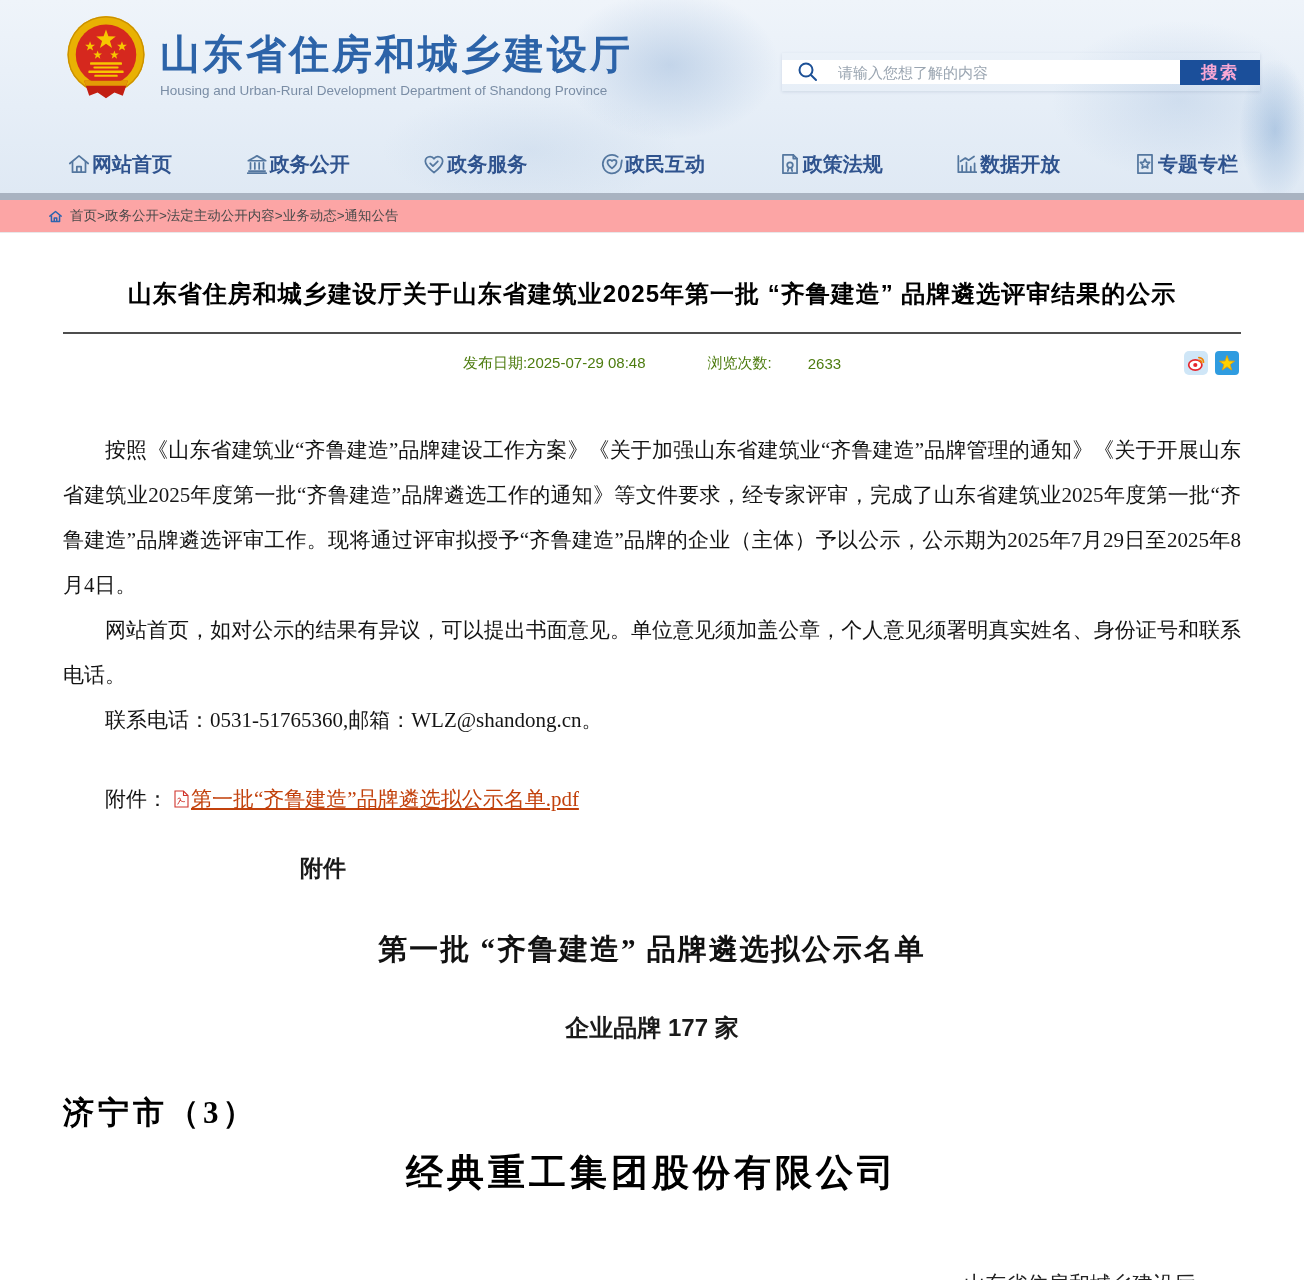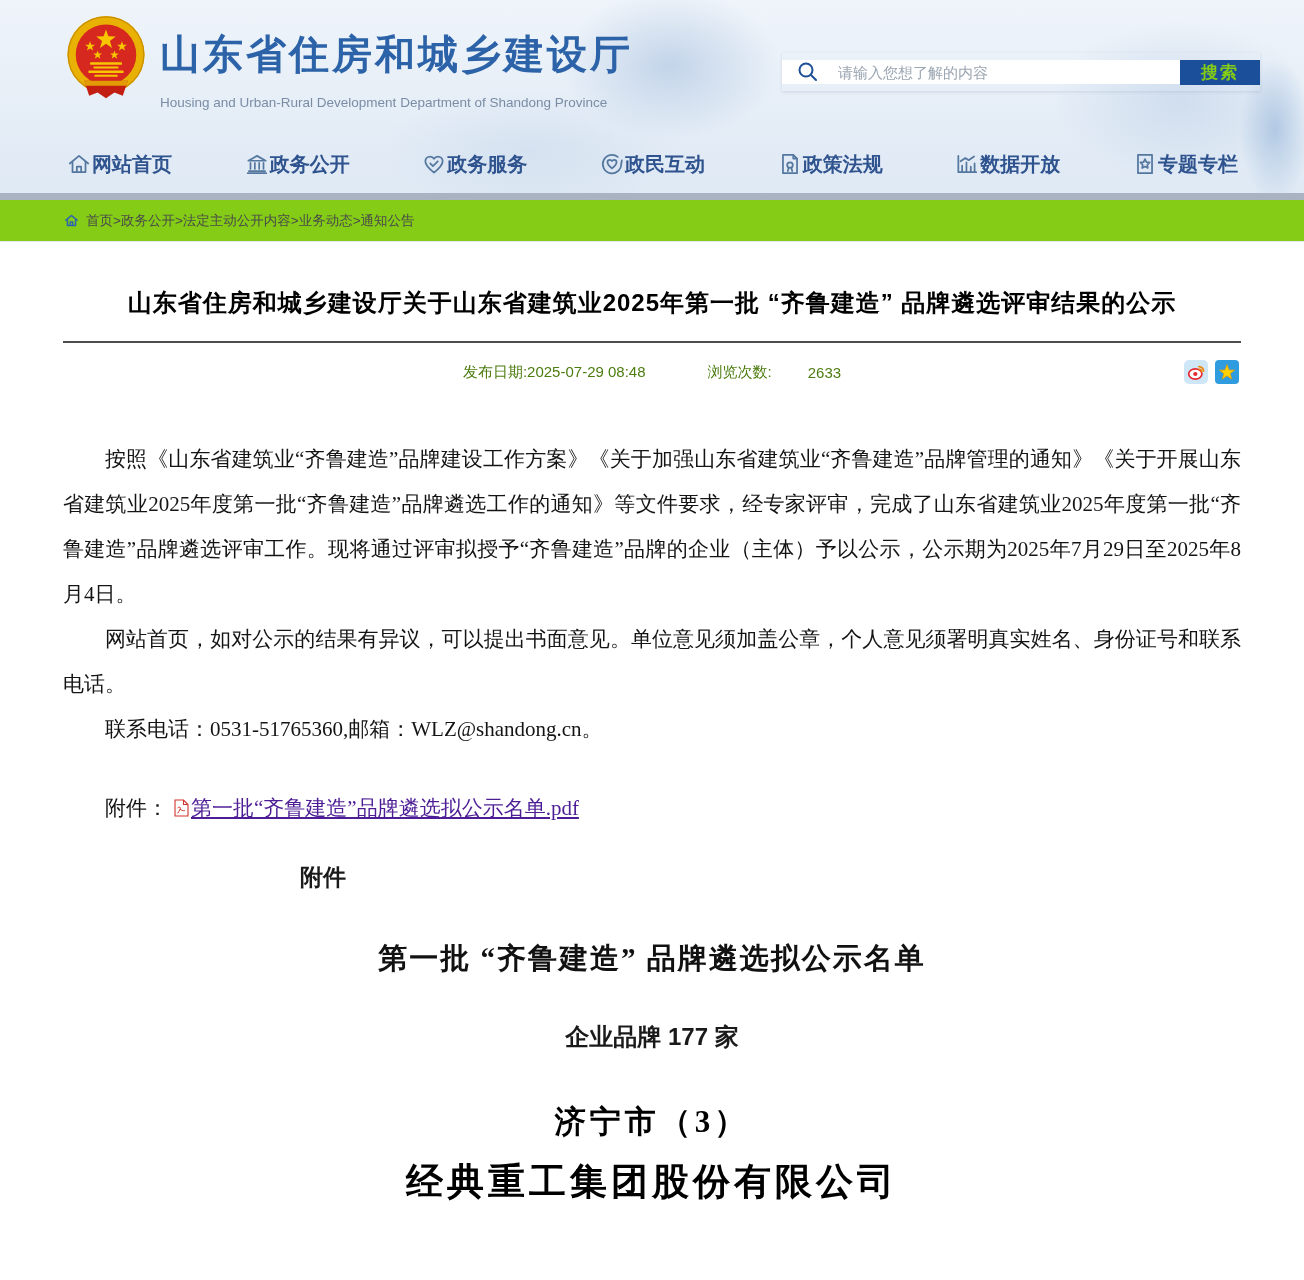--- a/index.html
+++ b/index.html
@@ -16,69 +16,69 @@
   .decor2 { left:1050px; top:20px; width:260px; height:160px; border-radius:50%;
     background:radial-gradient(ellipse at center, rgba(125,162,206,.22), rgba(125,162,206,0) 70%); }
   .decor3 { left:1240px; top:60px; width:70px; height:140px; border-radius:50%;
     background:radial-gradient(ellipse at center, rgba(90,140,195,.35), rgba(90,140,195,0) 72%); }
   .decor4 { left:380px; top:90px; width:300px; height:120px; border-radius:50%;
     background:radial-gradient(ellipse at center, rgba(150,180,215,.18), rgba(150,180,215,0) 70%); }
 
   .emblem { position:absolute; left:64px; top:15px; width:84px; height:86px; }
   .titles { position:absolute; left:160px; top:32px; }
   .site-title { font-size:40px; font-weight:bold; color:#2c63a8; letter-spacing:3px; line-height:1.1; }
-  .site-subtitle { margin-top:19px; font-size:13.5px; color:#7a8da5; }
+  .site-subtitle { margin-top:7px; font-size:13.5px; color:#7a8da5; }
 
   .search { position:absolute; right:44px; top:53px; display:flex; width:478px; height:38px;
     box-shadow:0 1px 3px rgba(60,90,130,.15);align-items:center; }
   .search-input-wrap { flex:1; background:#fff; display:flex; align-items:center; padding:0 10px 0 14px; }
   .search-input-wrap svg { flex:none; margin-right:16px; }
   .search-input { border:none; outline:none; flex:1; font-size:15px; color:#333; background:transparent;
     font-family:"Liberation Sans",sans-serif; }
   .search-input::placeholder { color:#9aa5b1; }
-  .search-btn { width:80px; border:none; background:#1b4f9a; color:#84cc16; font-size:17px;
+  .search-btn { width:80px; border:none; background:#1b4f9a; color:#f9a8d4; font-size:17px;
     font-weight:bold; cursor:pointer; font-family:"Liberation Sans",sans-serif; letter-spacing:2px; }
 
   .nav { position:absolute; left:0; right:0; top:135px; height:58px; display:flex; align-items:center;
     justify-content:space-between; padding:0 66px; }
   .nav-item { display:flex; align-items:center; color:#2f538e; font-size:20px;
     font-weight:bold; cursor:pointer; white-space:nowrap; }
   .nav-item svg { flex:none; }
 
   .gray-bar { height:7px; background:#a9b3c1; }
-  .breadcrumb-strip { height:42px; background:#84cc16; display:flex; align-items:center;
-    padding-left:64px; font-size:13.5px; color:#4a4a4a; gap:7px; border-bottom:1px solid #e8e8ea; }
+  .breadcrumb-strip { height:33px; background:#fca5a5; display:flex; align-items:center;
+    padding-left:48px; font-size:13.5px; color:#4a4a4a; gap:7px; border-bottom:1px solid #e8e8ea; }
 
   
   .main { padding:0 63px; }
   .article-title { margin:45px 0 0 0; text-align:center; font-size:24px; font-weight:bold; color:#000;
     letter-spacing:1px; line-height:1.3; }
   .title-divider { margin-top:23px; border-bottom:2px solid #4d4d4d; }
   .meta-row { position:relative; height:58px; display:flex; align-items:center; justify-content:center;
     font-size:15px; color:#4d7c0f; }
   .meta-views-label { margin-left:62px; }
   .meta-views-count { margin-left:36px; }
   .share { position:absolute; right:2px; top:17px; display:flex; gap:7px; }
   .share span { display:inline-flex; cursor:pointer; }
 
   .article-body { margin-top:36px; font-family:"Liberation Serif","DejaVu Serif",serif;
     font-size:21px; color:#141414; line-height:45px; text-align:justify; }
   .article-body p { margin:0; text-indent:2em; }
 
   .attachment-line { margin-top:42px; font-family:"Liberation Serif","DejaVu Serif",serif;
     font-size:21px; color:#141414; padding-left:2em; display:flex; align-items:center; }
   .attachment-line svg { margin:0 2px 0 6px; flex:none; }
-  .attachment-link { color:#4c1d95; text-decoration:underline; cursor:pointer; }
+  .attachment-link { color:#c2410c; text-decoration:underline; cursor:pointer; }
 
   
   .doc-heading { margin:40px 0 0 237px; font-size:23px; font-weight:bold; color:#1a1a1a; }
   .doc-title { margin-top:46px; text-align:center; font-size:29px; font-weight:bold; color:#111;
     font-family:"Liberation Serif","DejaVu Serif",serif; letter-spacing:2px; }
   .doc-subtitle { margin-top:42px; text-align:center; font-size:24px; font-weight:bold; color:#1a1a1a; }
-  .doc-city { margin-top:48px; text-align:center; font-size:31px; font-weight:bold; color:#000;
+  .doc-city { margin-top:48px; font-size:31px; font-weight:bold; color:#000;
     font-family:"Liberation Serif","DejaVu Serif",serif; letter-spacing:4px; }
   .doc-company { margin-top:14px; text-align:center; font-size:37px; font-weight:bold; color:#000;
     font-family:"Liberation Serif","DejaVu Serif",serif; letter-spacing:4px; }
   .doc-signature { margin-top:72px; text-align:right; padding-right:46px; font-size:21px; color:#222;
     font-family:"Liberation Serif","DejaVu Serif",serif; }
 
   .icon-stroke { stroke:#54779f; fill:none; stroke-width:1.6; stroke-linecap:round; stroke-linejoin:round; }
 </style>
 </head>
 <body>

